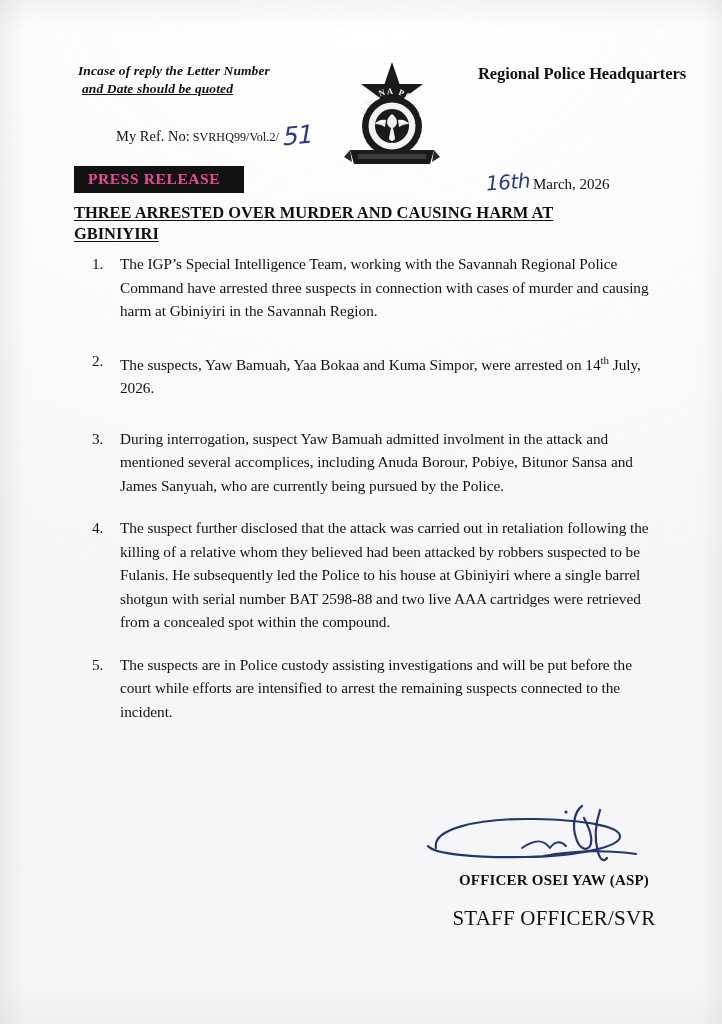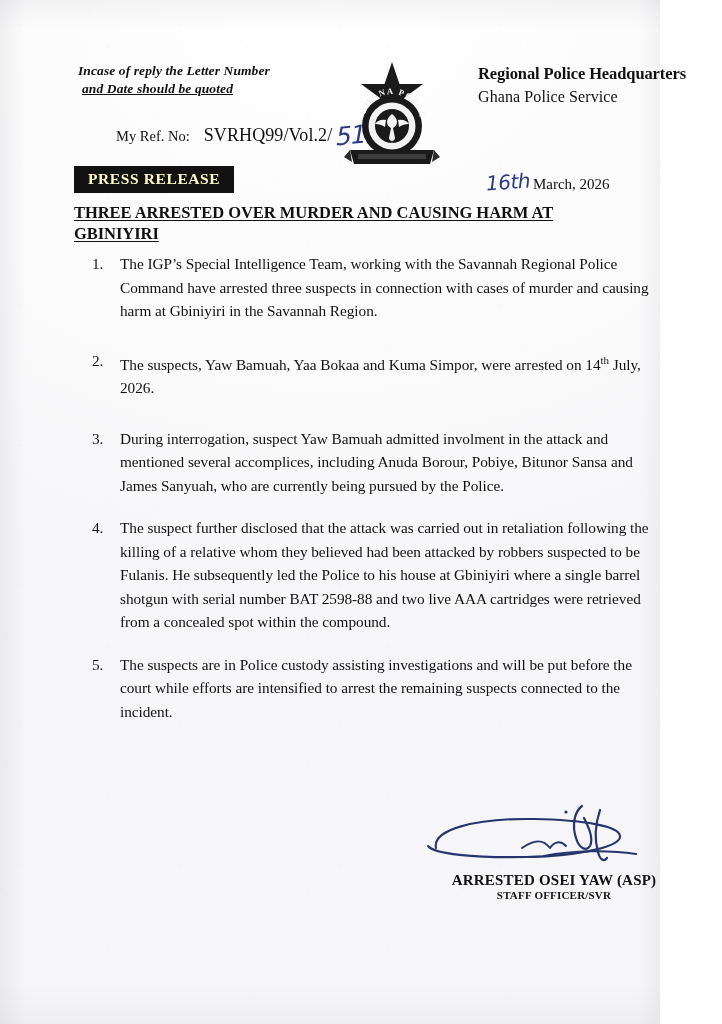--- a/index.html
+++ b/index.html
@@ -11,21 +11,21 @@
     width: 722px;
     height: 1024px;
     overflow: hidden;
     font-family: "Liberation Serif", "DejaVu Serif", serif;
     color: #111111;
   }
 
   
   .page {
     position: relative;
-    width: 660px;
+    width: 722px;
     height: 1024px;
     background:
       radial-gradient(ellipse 120% 60% at 50% 0%, #ffffff 0%, #fbfbfc 55%, #f6f6f8 100%),
       #fafafb;
     box-sizing: border-box;
   }
   
   .grain {
     position: absolute;
     inset: 0;
@@ -80,21 +80,21 @@
     margin-left: 4px;
   }
   .ref-line {
     margin-top: 20px;
     font-size: 14px;
     white-space: nowrap;
     display: flex;
     align-items: baseline;
   }
   .ref-label { font-size: 14.5px; margin-left: 38px; }
-  .ref-value { font-size: 18px; letter-spacing: .1px; margin-left: 14px; }
+  .ref-value { font-size: 12px; letter-spacing: .1px; margin-left: 3px; }
   .handwritten {
     font-family: "DejaVu Sans", sans-serif;
     color: #2b3a82;
     font-size: 25px;
     font-weight: 500;
     font-style: italic;
     transform: rotate(-6deg) skewX(-5deg);
     display: inline-block;
     margin-left: 4px;
     position: relative;
@@ -137,25 +137,25 @@
     top: 166px;
     left: 0;
     width: 722px;
     height: 30px;
   }
   .press-banner {
     position: absolute;
     left: 74px;
     top: 0;
     background: #121212;
-    color: #fef9c3;
+    color: #ec4899;
     font-weight: 700;
     font-size: 15.5px;
     letter-spacing: .6px;
-    padding: 5px 14px 6px 14px;
+    padding: 5px 24px 6px 14px;
     display: inline-block;
     line-height: 1;
   }
   .date-line {
     position: absolute;
     left: 486px;
     top: 4px;
     font-size: 15px;
     white-space: nowrap;
     display: flex;
@@ -230,23 +230,24 @@
   .sig-svg { display: block; margin: 0 auto; }
   .sig-name {
     font-weight: 700;
     font-size: 15px;
     letter-spacing: .2px;
     margin-top: -6px;
     position: relative;
     z-index: 1;
   }
   .sig-role {
-    font-weight: 700;
-    font-size: 11px;
+    font-weight: 400;
+    font-size: 21px;
     letter-spacing: .2px;
+    margin-top: 17px;
   }
 </style>
 </head>
 <body>
 
 <div class="page">
   <div class="grain"></div>
   <div class="edge-shade"></div>
 
   <div class="header">
@@ -292,21 +293,20 @@
 
         <path d="M10 92 L94 92 L90 106 L14 106 Z" fill="#1a1a1a"></path>
         <path d="M10 92 L4 99 L12 104 Z" fill="#2a2a2a"></path>
         <path d="M94 92 L100 99 L92 104 Z" fill="#2a2a2a"></path>
         <rect x="18" y="96" width="68" height="5" fill="#5a5a5a" opacity=".55"></rect>
       </svg>
     </div>
 
     <div class="org-block">
       <div class="org-1">Regional Police Headquarters</div>
-      <div class="org-2">Ghana Police Service</div>
     </div>
   </div>
 
   <div class="banner-row">
     <div class="press-banner">PRESS RELEASE</div>
     <div class="date-line">
       <span class="date-hand">16th</span>
       <span class="date-rest">March, 2026</span>
     </div>
   </div>
@@ -354,17 +354,17 @@
 
         <path d="M168 6 C160 12 158 26 162 38 C165 48 172 52 176 46 C180 38 174 26 170 18" stroke-width="2.2"></path>
 
         <path d="M186 10 C182 22 180 38 184 52 C186 60 190 62 193 58" stroke-width="2.2"></path>
 
         <path d="M130 56 C160 50 196 50 222 54" stroke-width="2"></path>
 
         <circle cx="152" cy="12" r="1.6" fill="#27356f" stroke="none"></circle>
       </g>
     </svg>
-    <div class="sig-name">ARRESTED OSEI YAW (ASP)</div>
+    <div class="sig-name">OFFICER OSEI YAW (ASP)</div>
     <div class="sig-role">STAFF OFFICER/SVR</div>
   </div>
 
 </div>
 
 </body></html>

